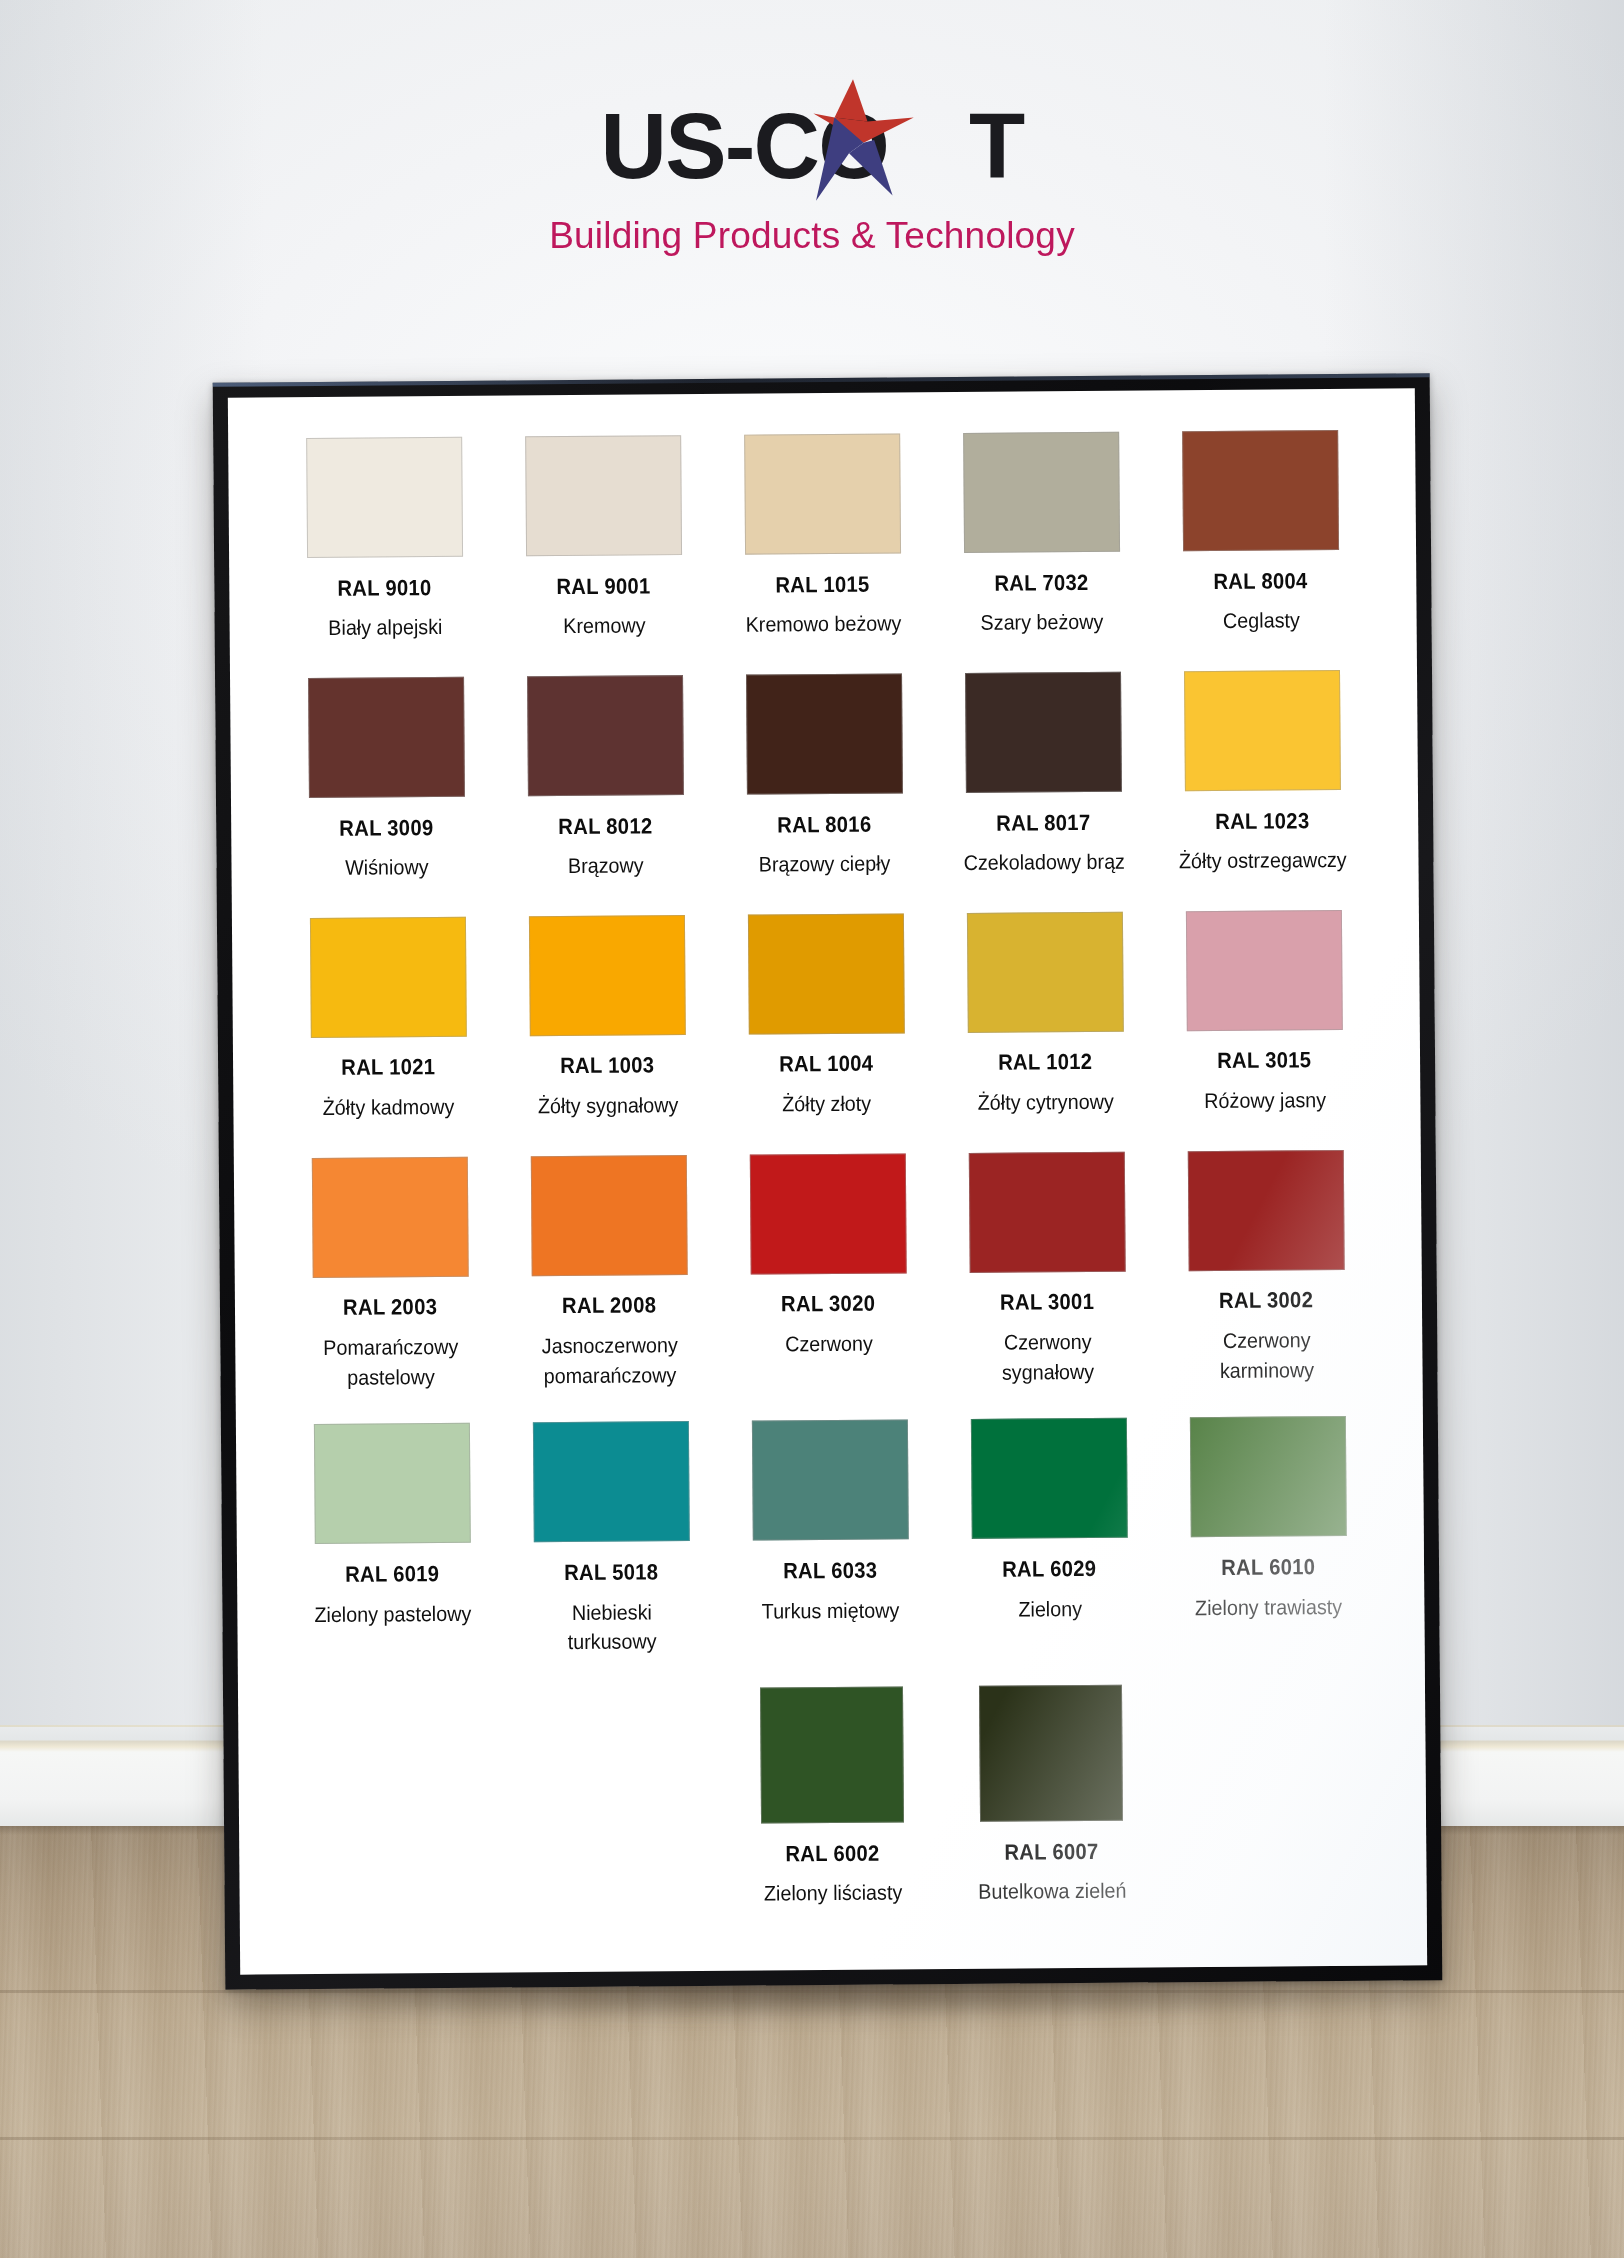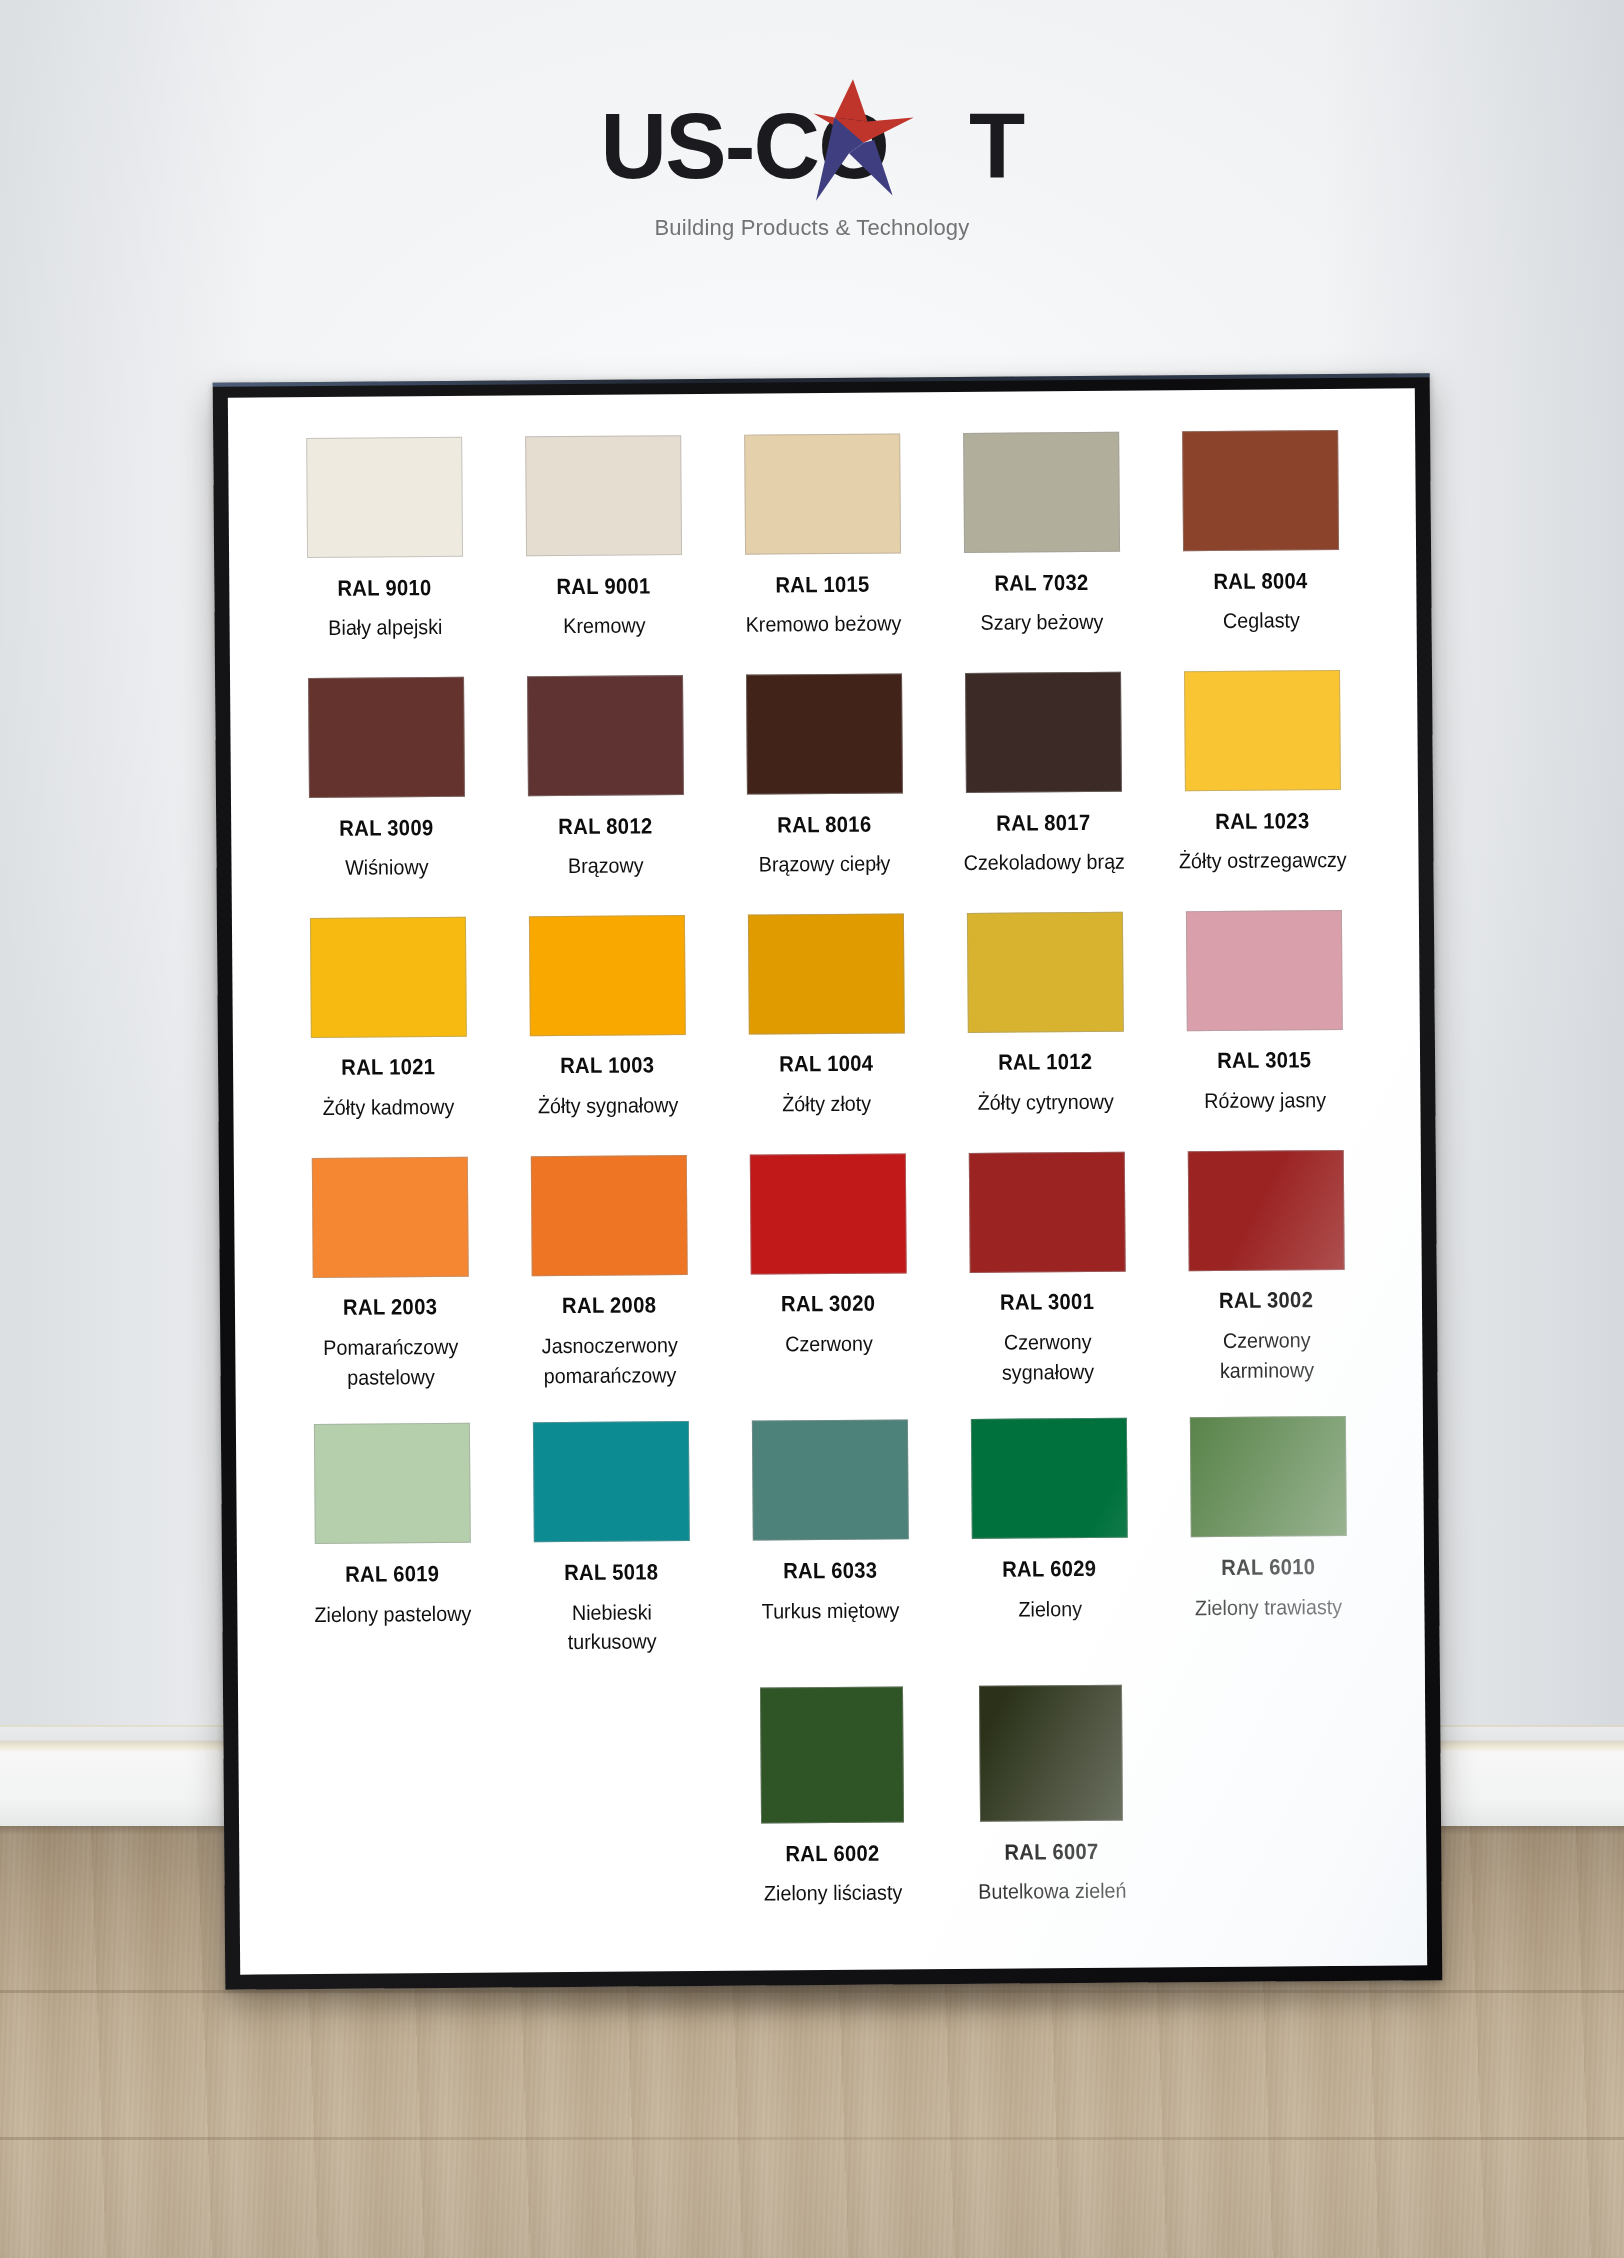--- a/index.html
+++ b/index.html
@@ -109,23 +109,23 @@
   }
   .star-wrap {
     position:absolute;
     top: -19.4px;
     width: 132px; height: 132px;
     pointer-events:none;
   }
   .brand-tagline {
     margin-top: 16px;
     font-family:"Liberation Sans", sans-serif;
-    font-size: 22px;
+    font-size: 37px;
     font-weight: 400;
-    color: #737373;
+    color: #be185d;
     letter-spacing: 0.2px;
   }
 
   
   #frame {
     position:absolute;
     left: 219px; top: 378px;
     width: 1217px; height: 1607px;
     transform: rotate(-0.45deg);
     background: linear-gradient(135deg, #171719 0%, #0c0c0e 35%, #18181b 60%, #09090b 100%);

